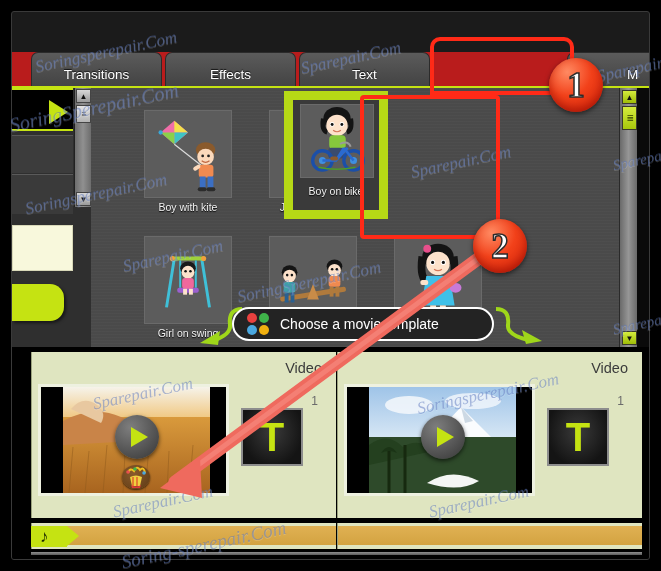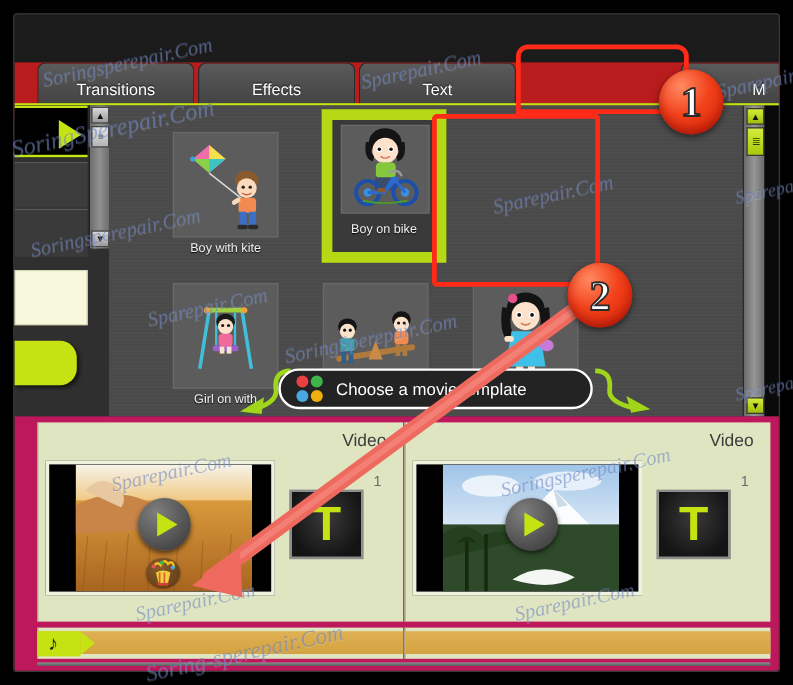--- a/index.html
+++ b/index.html
@@ -184,21 +184,21 @@
     left: -8px; top: 99px;
     width: 104px;
     text-align: center;
     color: #f2f2f2;
     font-size: 10.5px;
     text-shadow: 0 1px 1px #000;
   }
   
   #thumb-selected {
     position: absolute;
-    left: 177px; top: 3px;
+    left: 193px; top: 3px;
     width: 104px; height: 128px;
     border: 9px solid #b6d916;
     background: #3a3a3a;
   }
   #thumb-selected .thumb-img {
     left: 7px; top: 4px;
     width: 74px; height: 74px;
     background: #5c5c5c;
   }
   #thumb-selected .thumb-label {
@@ -274,21 +274,21 @@
   }
   .hint-arrow { position: absolute; z-index: 39; }
   #hint-arrow-left  { left: 196px; top: 303px; }
   #hint-arrow-right { left: 490px; top: 303px; }
 
   
   #timeline {
     position: absolute;
     left: 0; top: 335px;
     width: 639px; height: 214px;
-    background: #be185d;
+    background: #000000;
   }
   .track-group {
     position: absolute;
     top: 5px;
     height: 166px;
     background: #dfe5c0;
     border-left: 1px solid #9ca37e;
   }
   #track-group-1 { left: 19px; width: 305px; }
   #track-group-2 { left: 325px; width: 305px; }
@@ -583,21 +583,21 @@
             <rect x="33" y="52" width="22" height="5" rx="2" fill="#9b5fd0"></rect>
             <ellipse cx="44" cy="32" rx="8" ry="7" fill="#1a1a1a"></ellipse>
             <circle cx="44" cy="36" r="6.5" fill="#fde2cb"></circle>
             <circle cx="41.5" cy="35" r="1.3" fill="#111"></circle>
               <circle cx="46.5" cy="35" r="1.3" fill="#111"></circle>
             <rect x="38" y="42" width="12" height="11" rx="3" fill="#f0689c"></rect>
             <rect x="39" y="53" width="4" height="6" fill="#fde2cb"></rect>
             <rect x="45" y="53" width="4" height="6" fill="#fde2cb"></rect>
           </svg>
         </div>
-        <div class="thumb-label">Girl on with</div>
+        <div class="thumb-label">Girl on swing</div>
       </div>
 
       <div class="thumb-cell" style="left:178px; top:140px;">
         <div class="thumb-img">
           <svg class="art" viewBox="0 0 88 88">
             <rect x="10" y="56" width="68" height="5" rx="2" fill="#b07a3c" transform="rotate(-9 44 58)"></rect>
             <polygon points="44,48 38,64 50,64" fill="#c98c48"></polygon>
             <ellipse cx="20" cy="36" rx="8" ry="7" fill="#141414"></ellipse>
             <circle cx="20" cy="40" r="6.5" fill="#fde2cb"></circle>
             <circle cx="17.6" cy="39" r="1.3" fill="#111"></circle>

